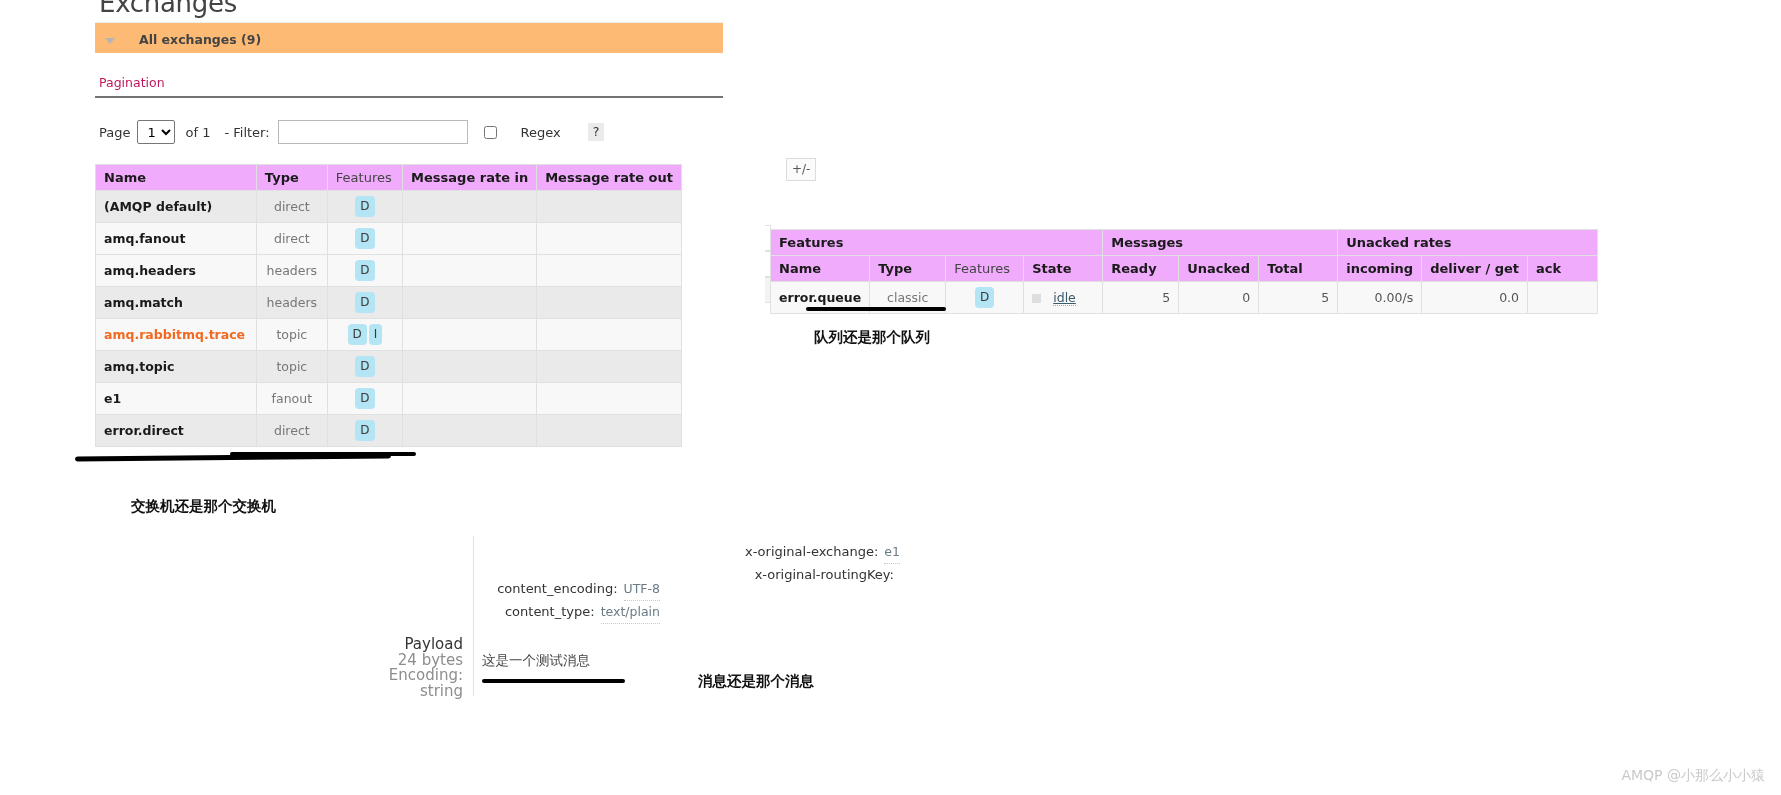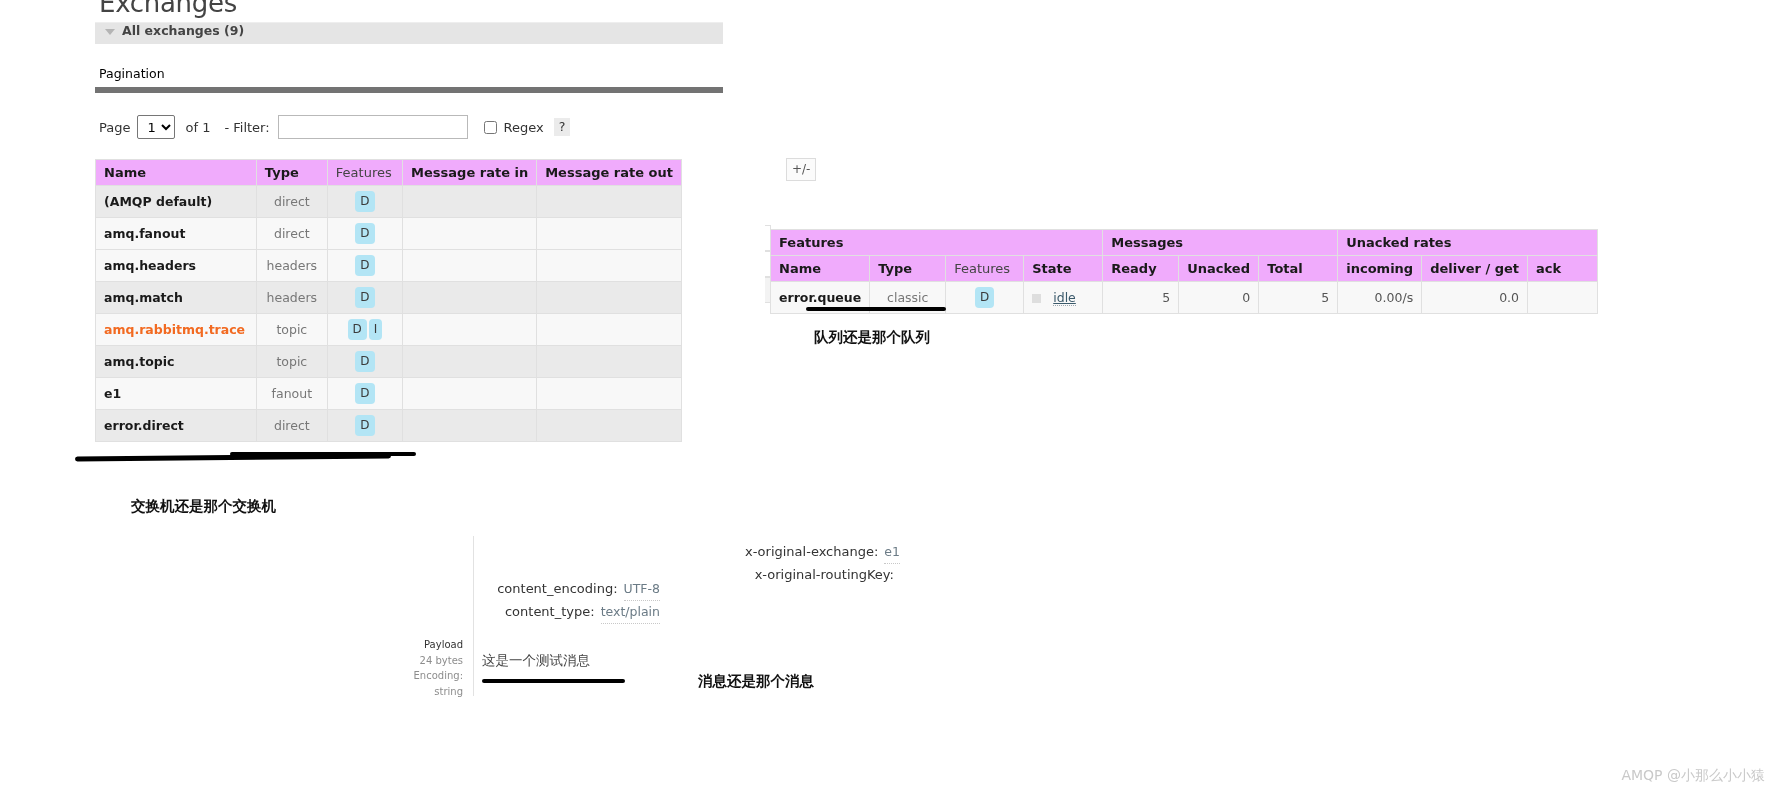--- a/index.html
+++ b/index.html
@@ -14,33 +14,33 @@
   
   #exchanges-panel { position:absolute; left:95px; top:-16px; width:630px; }
 
   .page-title {
     font-size:26px; font-weight:400; color:#444; letter-spacing:-0.3px;
     margin:0; padding:0 0 0 4px; line-height:38px;
     font-family:"DejaVu Sans","Liberation Sans",sans-serif;
   }
 
   .section-bar {
-    background:#e5e5e5; border-top:1px solid #eeeeee;
-    padding:0 0 6px 10px; font-size:12.5px; font-weight:bold; color:#444;
-    display:flex; align-items:center; gap:7px; width:628px;
+    background:#fdba74; border-top:1px solid #eeeeee;
+    padding:9px 0 6px 10px; font-size:12.5px; font-weight:bold; color:#444;
+    display:flex; align-items:center; gap:24px; width:628px;
   }
   .tri-down {
     width:0; height:0; border-left:5px solid transparent;
     border-right:5px solid transparent; border-top:6px solid #b4b4b4;
     display:inline-block; position:relative; top:1px;
   }
 
   .subsection-label {
-    font-size:12.5px; color:#000000; padding:22px 0 6px 4px;
-    border-bottom:6px solid #737373; width:628px;
+    font-size:12.5px; color:#be185d; padding:22px 0 6px 4px;
+    border-bottom:2px solid #737373; width:628px;
   }
 
   
   .pagination-row {
     display:flex; align-items:center; gap:0; padding:22px 0 0 4px;
     font-size:13px; color:#333;
   }
   .pg-label { margin-right:7px; }
   select.pg-select {
     font-family:"DejaVu Sans","Liberation Sans",sans-serif;
@@ -48,21 +48,21 @@
     border:1px solid #767676; background:#fff; color:#000;
     border-radius:2px; width:38px;
   }
   .pg-of { margin:0 0 0 10px; }
   .pg-filter-label { margin-left:14px; margin-right:8px; }
   input.filter-input {
     width:190px; height:24px; border:1px solid #b9b9b9;
     background:#fff; font-size:13px; padding:2px 4px;
     font-family:"DejaVu Sans","Liberation Sans",sans-serif;
   }
-  .regex-wrap { display:flex; align-items:center; margin-left:16px; gap:7px; }
+  .regex-wrap { display:flex; align-items:center; margin-left:16px; gap:24px; }
   input.cb { width:13px; height:13px; margin:0; }
   .regex-text { font-size:13px; color:#333; }
   .help-q {
     background:#ebebeb; color:#333; font-size:12.5px;
     padding:1px 5px 2px 5px; margin-left:3px; cursor:pointer;
   }
 
   
   table.mqtable { border-collapse:collapse; font-size:12.5px; }
   table.mqtable td, table.mqtable th {
@@ -145,21 +145,21 @@
     color:#6b7b86; border-bottom:1px dotted #c8c8c8; font-size:12.5px;
   }
 
   #props-left { position:absolute; left:380px; top:578px; width:280px; }
   #props-left .prop-row { justify-content:flex-end; }
 
   #props-right { position:absolute; left:620px; top:541px; width:280px; }
 
   #payload-label {
     position:absolute; left:330px; top:637px; width:133px;
-    text-align:right; font-size:10px; line-height:15.5px;
+    text-align:right; font-size:15px; line-height:15.5px;
   }
   #payload-label .pl-title { color:#333; }
   #payload-label .pl-sub { color:#8d8d8d; }
 
   #payload-body {
     position:absolute; left:482px; top:652px; font-size:13.5px; color:#444;
   }
 
   
   .ann-cn {

